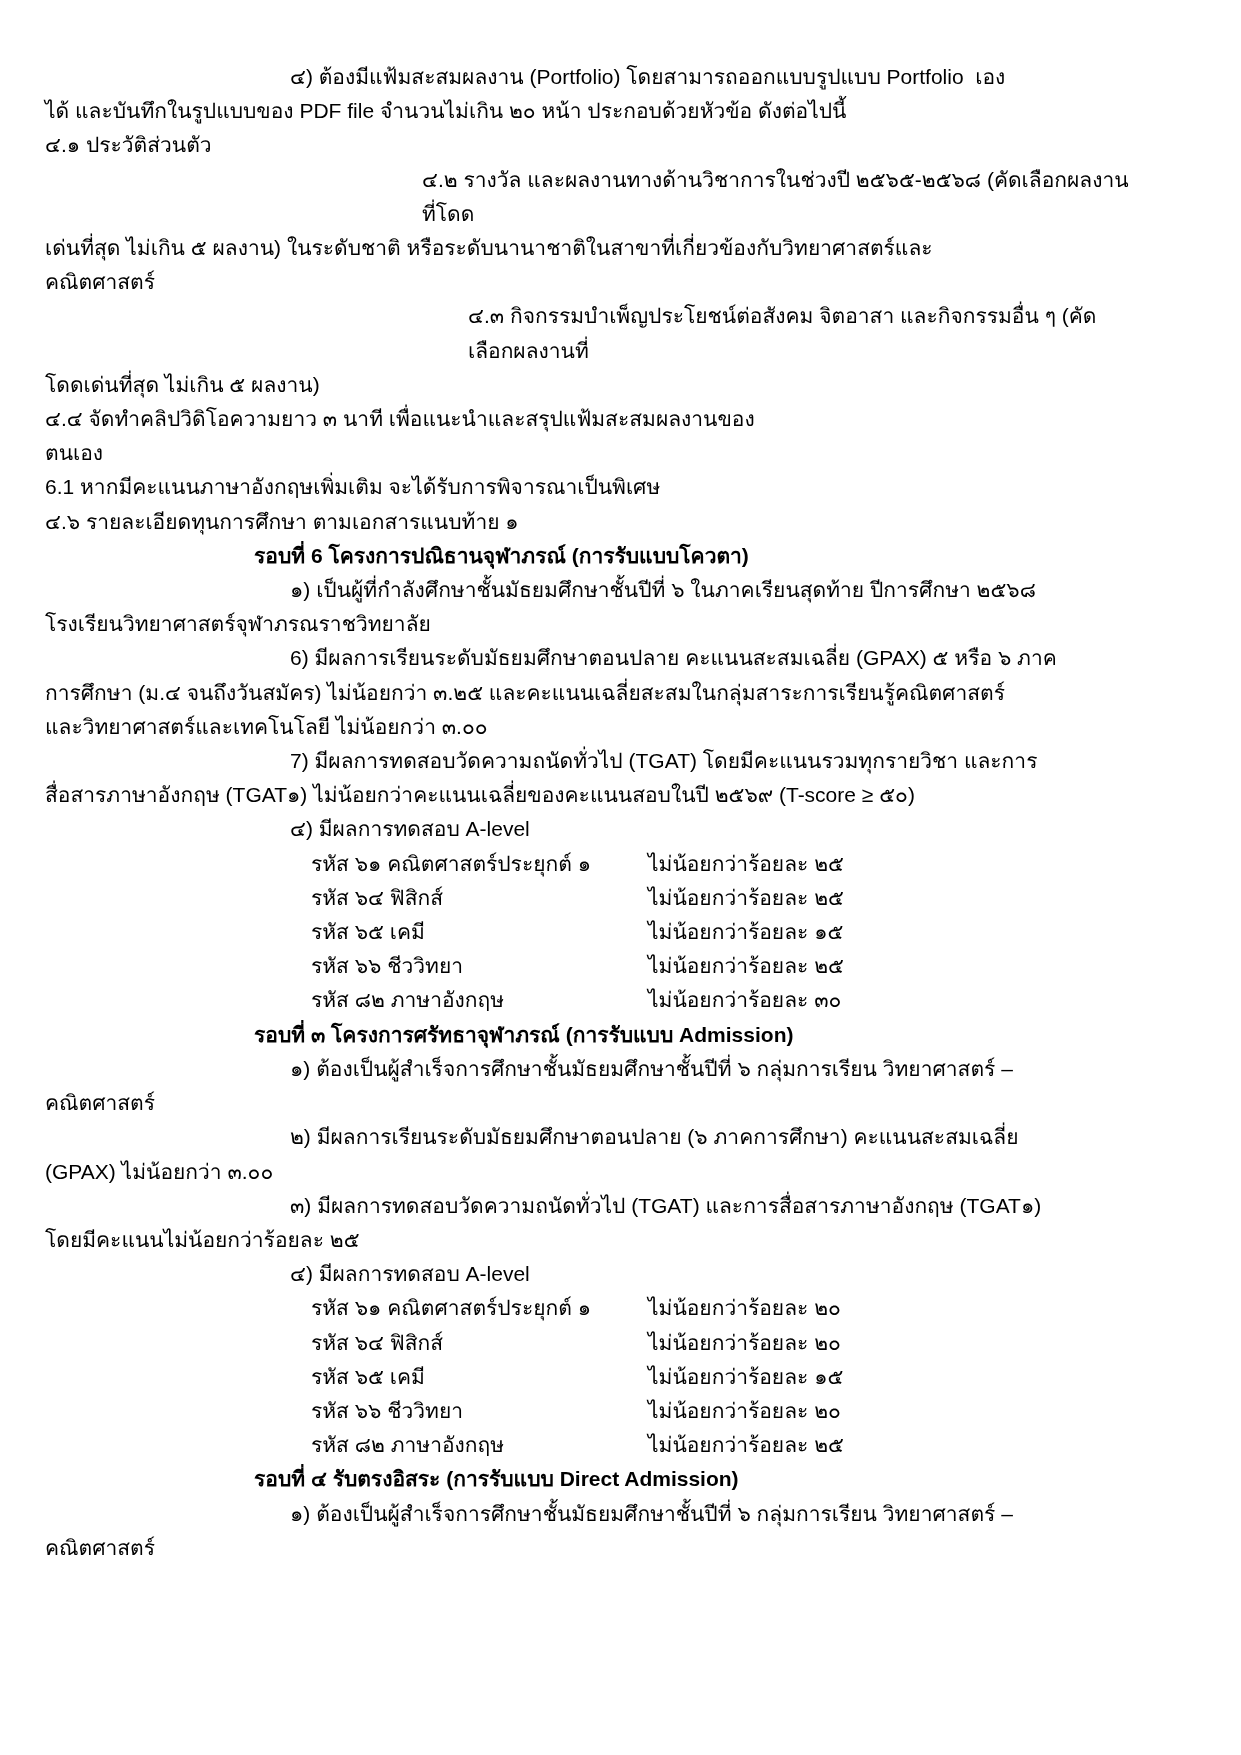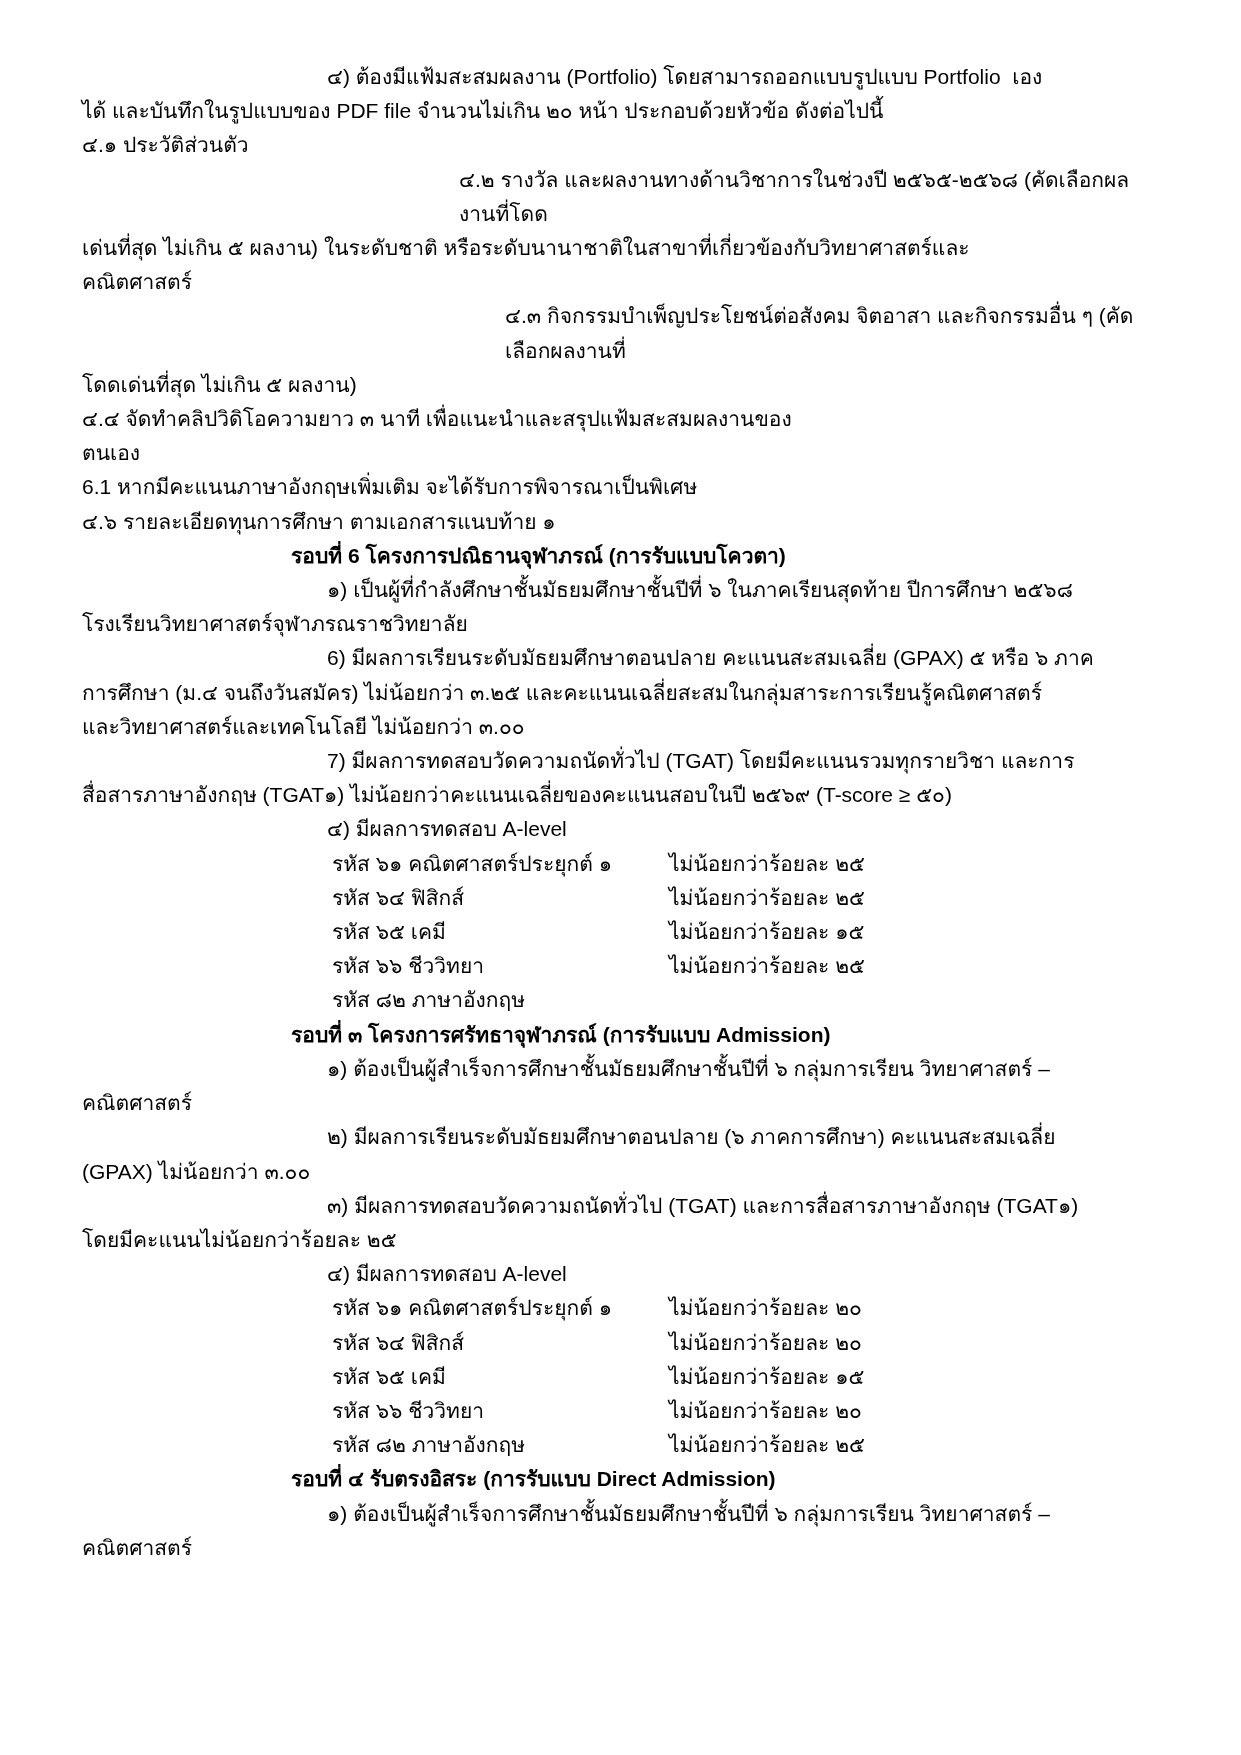--- a/index.html
+++ b/index.html
@@ -7,31 +7,31 @@
     position: relative;
     width: 1241px;
     height: 1755px;
     margin: 0 auto;
     background: #ffffff;
     color: #000000;
     font-family: "Liberation Sans", sans-serif;
     font-size: 21px;
     line-height: 34.2px;
     box-sizing: border-box;
-    padding: 60px 100px 0 82px;
+    padding: 60px 100px 0 45px;
     overflow: hidden;
   }
   .line { white-space: pre-wrap; }
   .ind-a { margin-left: 245px; }   
   .ind-b { }   
   .ind-c { margin-left: 377px; }   
   .ind-d { margin-left: 423px; }   
   .heading { margin-left: 209px; font-weight: bold; }
   .tbl-row { display: flex; margin-left: 250px; }
-  .tbl-row .subject { width: 337px; flex: 0 0 337px; }
+  .tbl-row .subject { width: 337px; flex: 0 0 337px; margin-left: 16px; }
   .tbl-row .min { flex: 1; }
 </style>
 </head>
 <body>
 
 <div class="page">
 
   <div class="line ind-a">๔) ต้องมีแฟ้มสะสมผลงาน (Portfolio) โดยสามารถออกแบบรูปแบบ Portfolio  เอง</div>
   <div class="line">ได้ และบันทึกในรูปแบบของ PDF file จำนวนไม่เกิน ๒๐ หน้า ประกอบด้วยหัวข้อ ดังต่อไปนี้</div>
   <div class="line ind-b">๔.๑ ประวัติส่วนตัว</div>
@@ -66,20 +66,21 @@
   <div class="line tbl-row">
     <span class="subject">รหัส ๖๕ เคมี</span>
     <span class="min">ไม่น้อยกว่าร้อยละ ๑๕</span>
   </div>
   <div class="line tbl-row">
     <span class="subject">รหัส ๖๖ ชีววิทยา</span>
     <span class="min">ไม่น้อยกว่าร้อยละ ๒๕</span>
   </div>
   <div class="line tbl-row">
     <span class="subject">รหัส ๘๒ ภาษาอังกฤษ</span>
+    <span class="min">ไม่น้อยกว่าร้อยละ ๓๐</span>
   </div>
 
   <div class="line heading">รอบที่ ๓ โครงการศรัทธาจุฬาภรณ์ (การรับแบบ Admission)</div>
   <div class="line ind-a">๑) ต้องเป็นผู้สำเร็จการศึกษาชั้นมัธยมศึกษาชั้นปีที่ ๖ กลุ่มการเรียน วิทยาศาสตร์ –</div>
   <div class="line">คณิตศาสตร์</div>
   <div class="line ind-a">๒) มีผลการเรียนระดับมัธยมศึกษาตอนปลาย (๖ ภาคการศึกษา) คะแนนสะสมเฉลี่ย</div>
   <div class="line">(GPAX) ไม่น้อยกว่า ๓.๐๐</div>
   <div class="line ind-a">๓) มีผลการทดสอบวัดความถนัดทั่วไป (TGAT) และการสื่อสารภาษาอังกฤษ (TGAT๑)</div>
   <div class="line">โดยมีคะแนนไม่น้อยกว่าร้อยละ ๒๕</div>
   <div class="line ind-a">๔) มีผลการทดสอบ A-level</div>

